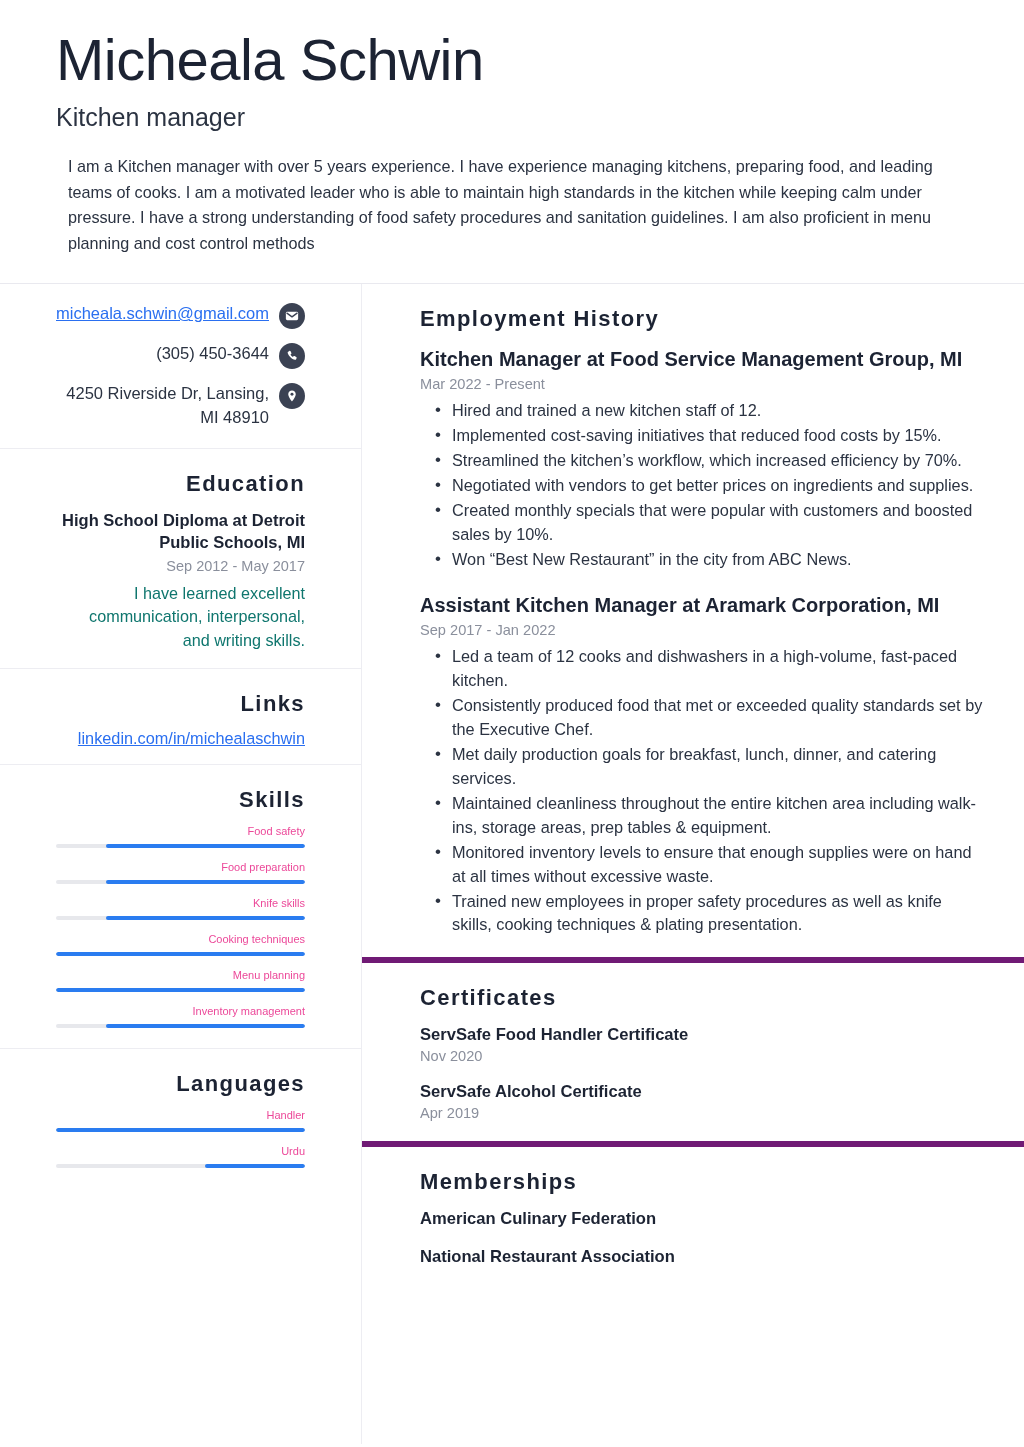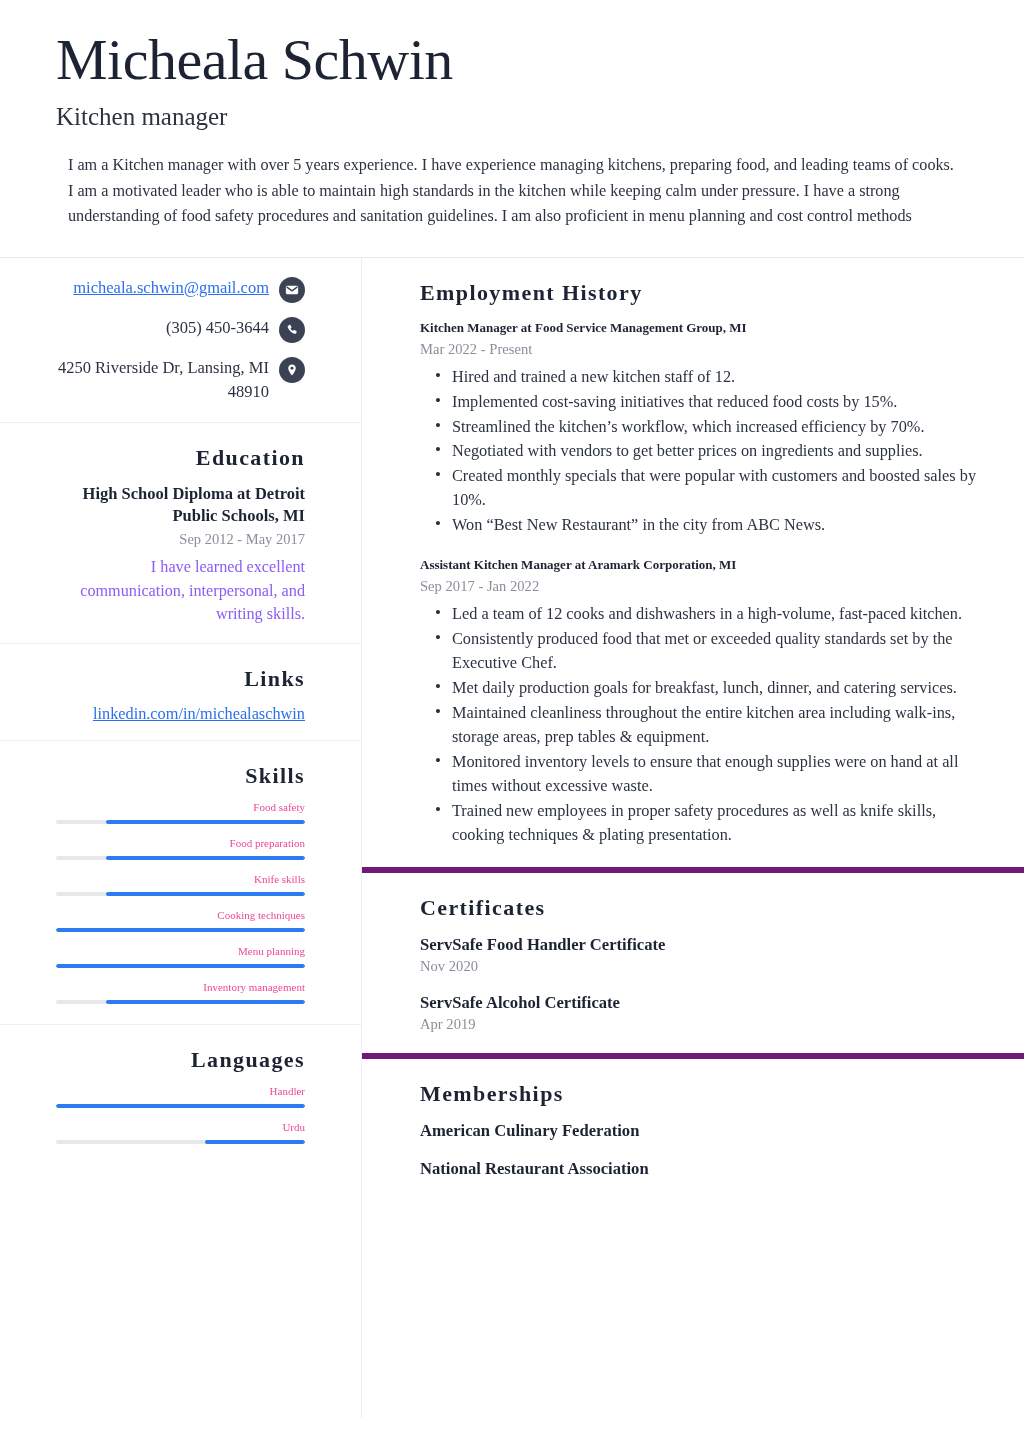--- a/index.html
+++ b/index.html
@@ -13,21 +13,20 @@
     font-family: "Liberation Sans", sans-serif;
     color: #222b3a;
     -webkit-font-smoothing: antialiased;
   }
   .page {
     position: relative;
     width: 1024px;
     height: 1447px;
     box-sizing: border-box;
     overflow: hidden;
-    font-family: Liberation Serif, serif;
   }
 
   
   .header {
     padding: 28px 56px 0 56px;
   }
   .full-name {
     font-size: 58px;
     line-height: 1.12;
     font-weight: 400;
@@ -128,21 +127,21 @@
     color: #1c2333;
   }
   .edu-date {
     font-size: 14.5px;
     color: #8a8f9c;
     margin-top: 4px;
   }
   .edu-desc {
     font-size: 16.2px;
     line-height: 1.45;
-    color: #8b5cf6;
+    color: #0f766e;
     margin-top: 8px;
     margin-left: 13px;
   }
 
   .link-text { font-size: 16.3px; }
 
   
   .bar-item { margin-bottom: 13px; }
   .bar-item:last-child { margin-bottom: 4px; }
   .bar-label {
@@ -177,21 +176,21 @@
     font-size: 22px;
     font-weight: 700;
     letter-spacing: 1.4px;
     color: #1c2333;
     margin: 4px 0 14px 0;
   }
 
   .entry { margin-bottom: 20px; }
   .entry:last-child { margin-bottom: 2px; }
   .entry-title {
-    font-size: 13px;
+    font-size: 20px;
     font-weight: 700;
     color: #1c2333;
     line-height: 1.3;
   }
   .entry-date {
     font-size: 14.6px;
     color: #8a8f9c;
     margin-top: 4px;
   }
   .bullets {

